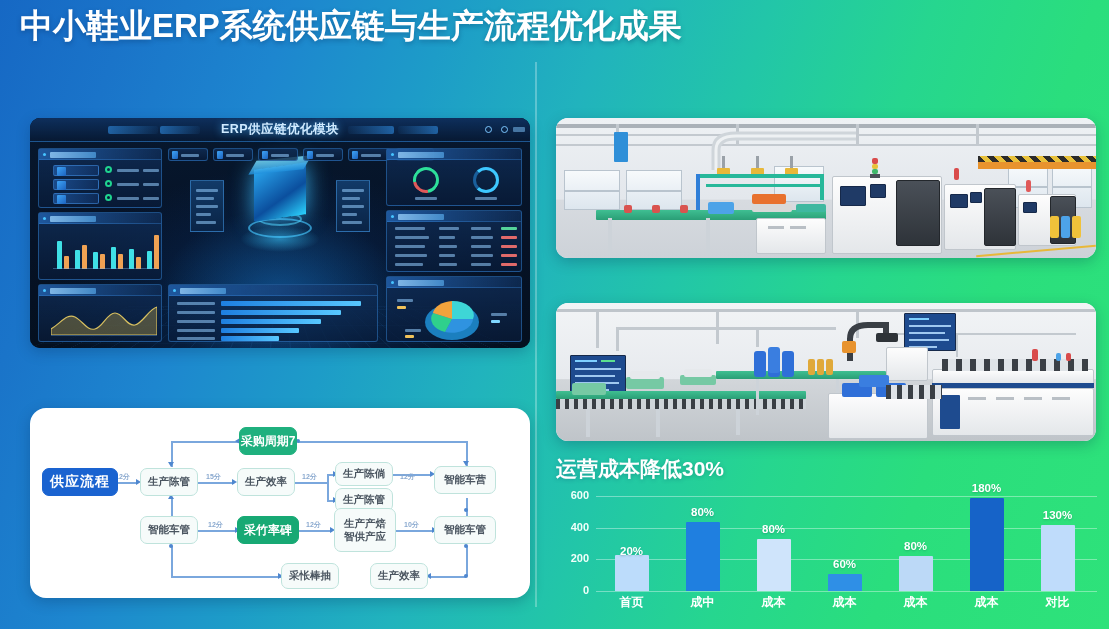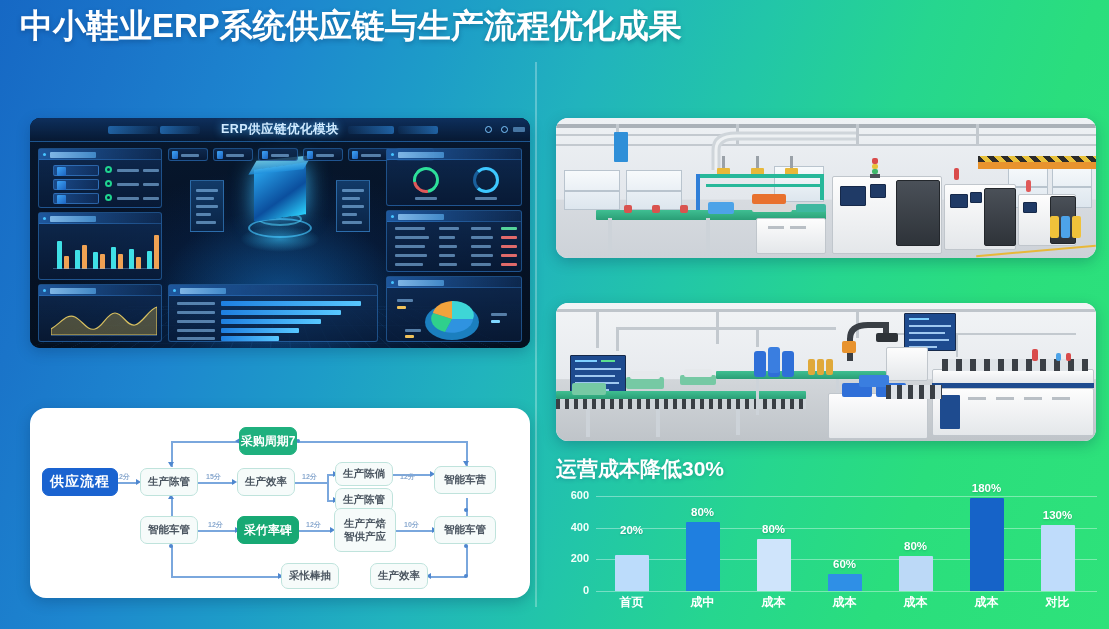--- a/index.html
+++ b/index.html
@@ -614,21 +614,21 @@
         <div class="gridline" style="top: 8px;"></div>
       </div>
     <div id="chart-yaxis">
         <div class="ytick" style="top: 103px;">0</div>
         <div class="ytick" style="top: 71.3333px;">200</div>
         <div class="ytick" style="top: 39.6667px;">400</div>
         <div class="ytick" style="top: 8px;">600</div>
       </div>
     <div id="chart-bars">
         <div class="bar" style="left: 58.5px; width: 34px; height: 35.625px; background: linear-gradient(rgb(188, 220, 251), rgb(188, 220, 251));"></div>
-        <div class="bar-label" style="left: 45.5px; width: 60px; top: 36px;">20%</div>
+        <div class="bar-label" style="left: 45.5px; width: 60px; top: 57px;">20%</div>
         <div class="cat-label" style="left: 45.5px; width: 60px;">首页</div>
         <div class="bar" style="left: 129.5px; width: 34px; height: 68.875px; background: linear-gradient(rgb(31, 127, 224), rgb(31, 127, 224));"></div>
         <div class="bar-label" style="left: 116.5px; width: 60px; top: 18.125px;">80%</div>
         <div class="cat-label" style="left: 116.5px; width: 60px;">成中</div>
         <div class="bar" style="left: 200.5px; width: 34px; height: 52.25px; background: linear-gradient(rgb(207, 228, 251), rgb(207, 228, 251));"></div>
         <div class="bar-label" style="left: 187.5px; width: 60px; top: 34.75px;">80%</div>
         <div class="cat-label" style="left: 187.5px; width: 60px;">成本</div>
         <div class="bar" style="left: 271.5px; width: 34px; height: 17.4167px; background: linear-gradient(rgb(47, 143, 230), rgb(47, 143, 230));"></div>
         <div class="bar-label" style="left: 258.5px; width: 60px; top: 69.5833px;">60%</div>
         <div class="cat-label" style="left: 258.5px; width: 60px;">成本</div>

